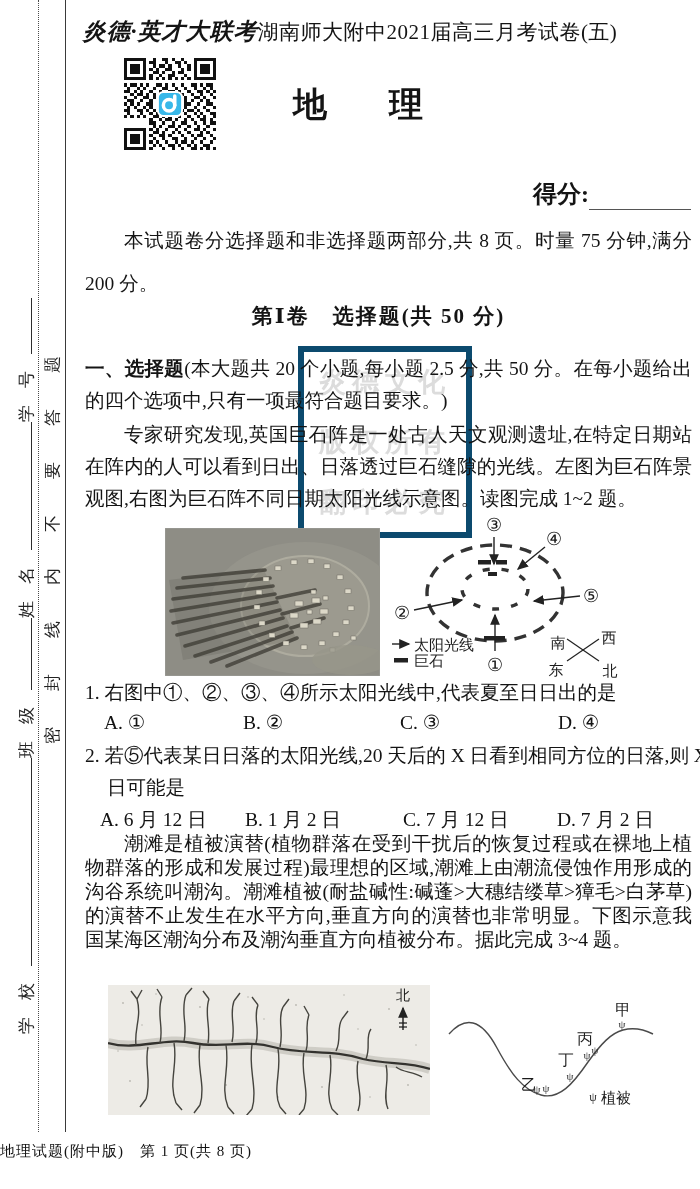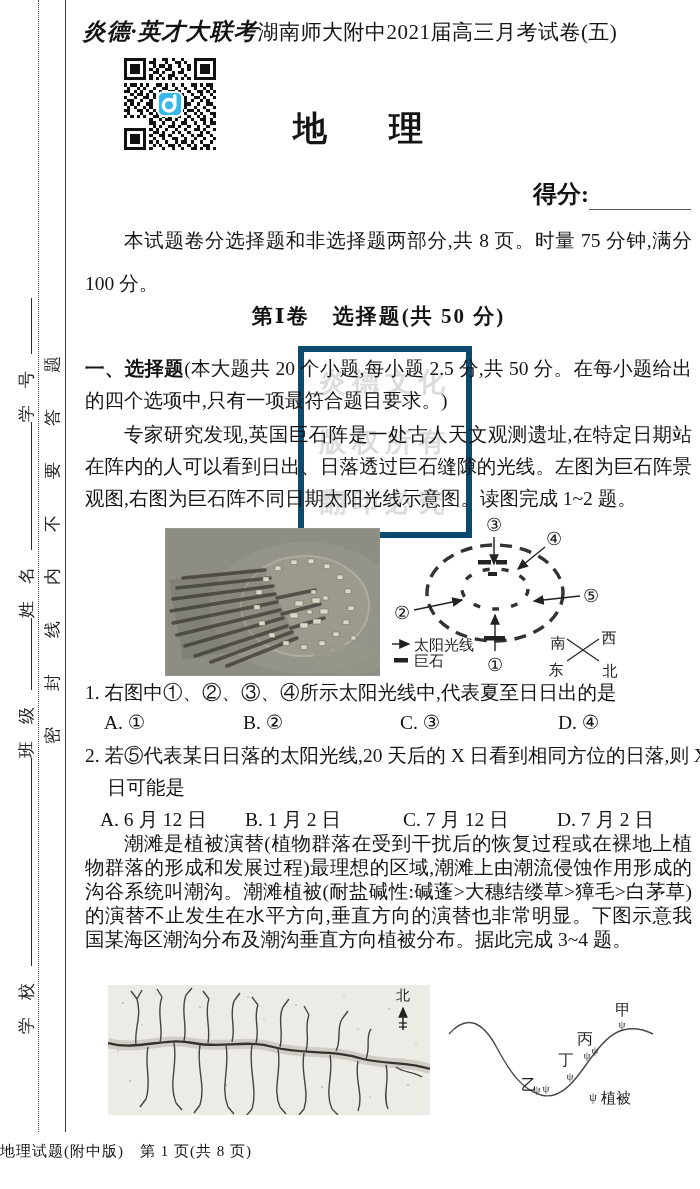--- a/index.html
+++ b/index.html
@@ -4,21 +4,21 @@
 <style>
   html,body{margin:0;padding:0;background:#fff;}
   .page{position:relative;width:700px;height:1189px;background:#ffffff;overflow:hidden;
         font-family:"Liberation Serif","DejaVu Serif",serif;color:#141414;}
   .abs{position:absolute;}
   
   .header{left:0;top:16px;width:700px;text-align:center;white-space:nowrap;}
   .brand{font-weight:bold;font-style:italic;font-size:23px;letter-spacing:1px;}
   .exam{font-size:21px;letter-spacing:0.5px;}
   
-  .title{left:85px;top:82px;width:560px;text-align:center;font-size:34px;font-weight:bold;letter-spacing:14px;margin-top:24px;}
+  .title{left:85px;top:82px;width:560px;text-align:center;font-size:34px;font-weight:bold;letter-spacing:14px;}
   .score{left:533px;top:166px;font-size:24px;font-weight:bold;margin-top:12px;}
   .score-line{display:inline-block;width:102px;border-bottom:1.5px solid #555;height:20px;vertical-align:bottom;}
   
   .para{left:85px;width:607px;font-size:19.5px;line-height:32px;text-align:justify;text-justify:inter-ideograph;}
   .indent{text-indent:2em;}
   .intro{top:219px;line-height:43px;}
   .sec-head{left:75px;top:302px;width:607px;text-align:center;font-size:21px;font-weight:bold;letter-spacing:2px;}
   .part{top:353px;}
   .part b{font-weight:bold;}
   .passage1{top:419px;}
@@ -89,21 +89,21 @@
         <circle cx="14.2" cy="14.9" r="1.8" fill="none" stroke="#fff" stroke-width="1.1"></circle>
         <line x1="16" y1="12" x2="16" y2="14.9" stroke="#fff" stroke-width="1.1" stroke-linecap="round"></line>
       </g>
     </svg>
 
     <div class="abs title">地　理</div>
     <div class="abs score">
       <span>得分:</span><span class="score-line"></span>
     </div>
 
-    <div class="abs para intro indent">本试题卷分选择题和非选择题两部分,共 8 页。时量 75 分钟,满分 100 分。</div>
+    <div class="abs para intro indent">本试题卷分选择题和非选择题两部分,共 8 页。时量 75 分钟,满分 200 分。</div>
 
     <div class="abs sec-head">第Ⅰ卷　选择题(共 50 分)</div>
 
     <div class="abs para part">
       <b>一、选择题</b><span>(本大题共 20 个小题,每小题 2.5 分,共 50 分。在每小题给出的四个选项中,只有一项最符合题目要求。)</span>
     </div>
 
     <div class="abs para passage1 indent">专家研究发现,英国巨石阵是一处古人天文观测遗址,在特定日期站在阵内的人可以看到日出、日落透过巨石缝隙的光线。左图为巨石阵景观图,右图为巨石阵不同日期太阳光线示意图。读图完成 1~2 题。</div>
 
     <svg class="fig" style="left:165px;top:528px" width="215" height="148" viewBox="0 0 215 148">

